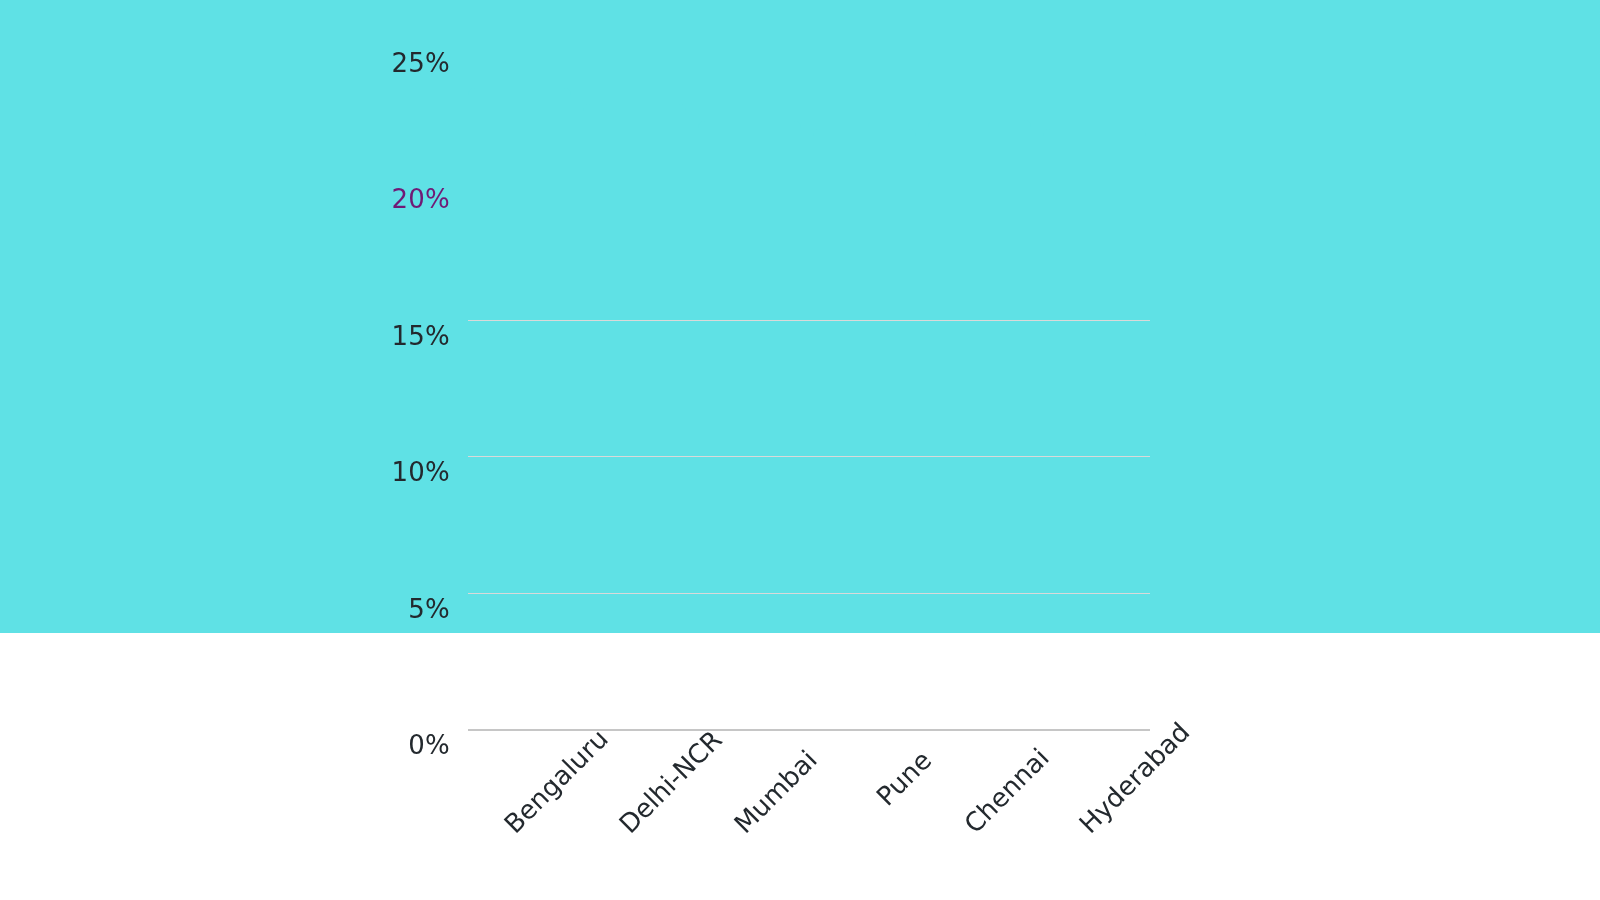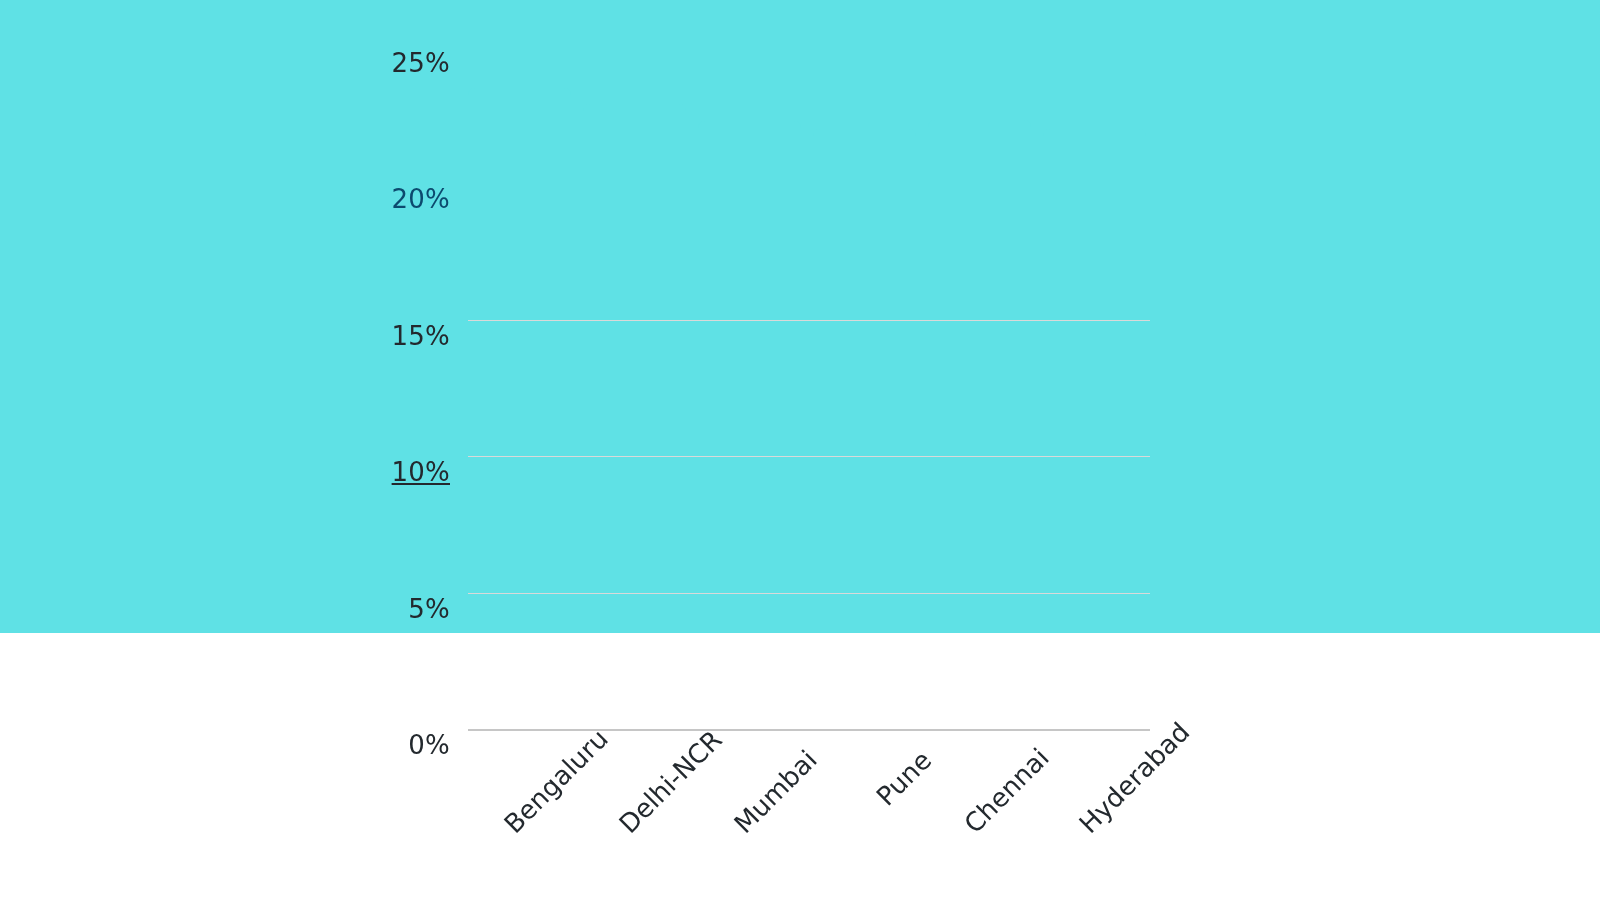--- a/index.html
+++ b/index.html
@@ -103,23 +103,23 @@
     display: block;
   }
 </style>
 </head>
 <body style="background: rgb(255, 255, 255);">
 
 <div id="chart-root" style="height: 632.896px; background: rgb(95, 225, 229);">
 
   <div class="y-axis">
     <div class="y-tick-label" style="top: 47px; color: rgb(35, 41, 46);">25%</div>
-    <div class="y-tick-label" style="top: 183.4px; color: #0c4a6e;">20%</div>
+    <div class="y-tick-label" style="top: 183.4px; color: #701a75;">20%</div>
     <div class="y-tick-label" style="top: 319.8px; color: rgb(35, 41, 46); text-align: right;">15%</div>
-    <div class="y-tick-label" style="top: 456.2px; color: rgb(35, 41, 46); text-decoration: underline;">10%</div>
+    <div class="y-tick-label" style="top: 456.2px; color: rgb(35, 41, 46);">10%</div>
     <div class="y-tick-label" style="top: 592.6px; color: rgb(35, 41, 46);">5%</div>
     <div class="y-tick-label" style="top: 729px; color: rgb(35, 41, 46);">0%</div>
   </div>
 
   <div class="plot-area">
 
     <div class="gridlines">
       <div class="gridline" style="top: 0px; background: rgb(217, 217, 217);"></div>
       <div class="gridline" style="top: 136.4px; background: rgb(217, 217, 217);"></div>
       <div class="gridline" style="top: 272.8px; background: rgb(217, 217, 217);"></div>

